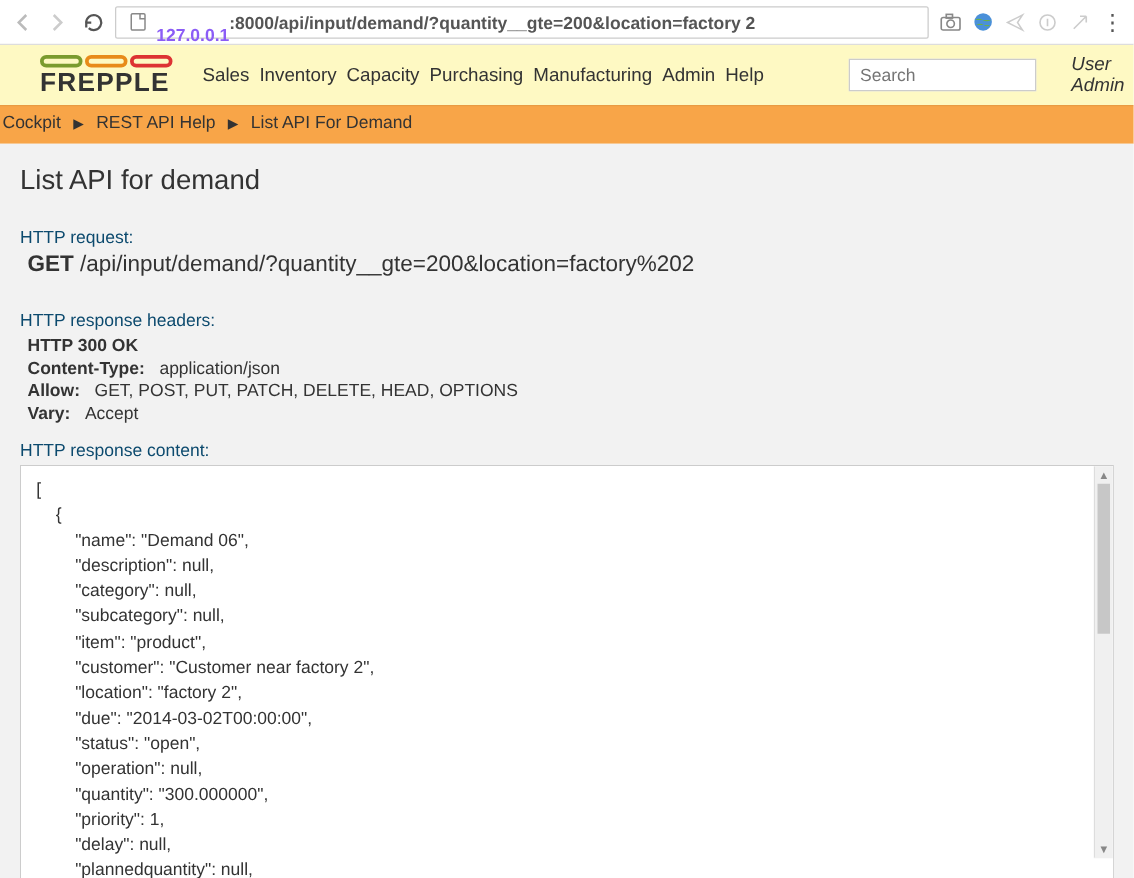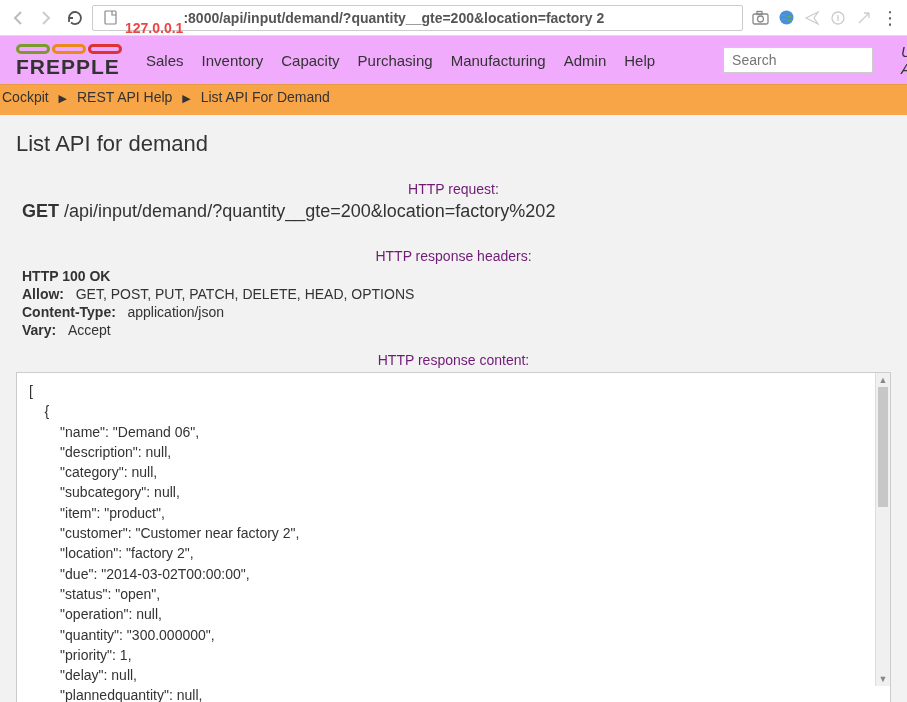--- a/index.html
+++ b/index.html
@@ -3,52 +3,52 @@
 <meta charset="utf-8">
 <style>
   * { box-sizing: border-box; margin: 0; padding: 0; }
   body { font-family: Arial, Helvetica, sans-serif; font-size: 14px; color: #333; background: #fff; width: 907px; }
   
   
   .browser-bar { display: flex; align-items: center; padding: 4px 8px; gap: 8px; border-bottom: 1px solid #ddd; background: #fff; height: 36px; }
   .nav-btn { width: 20px; height: 20px; display: flex; align-items: center; justify-content: center; color: #888; font-size: 18px; cursor: pointer; }
   .nav-btn.disabled { color: #ccc; }
   .url-bar { flex: 1; display: flex; align-items: center; border: 1px solid #ccc; border-radius: 2px; padding: 3px 8px; gap: 6px; height: 26px; background: #fff; }
-  .url-host { font-weight: bold; color: #ef4444; font-size: 14px; margin-top: 20px; }
+  .url-host { font-weight: bold; color: #8b5cf6; font-size: 14px; margin-top: 20px; }
   .url-rest { color: #555; font-size: 14px; font-weight: bold; }
   .url-container { display: flex; align-items: center; white-space: nowrap; overflow: hidden; font-family: Arial, sans-serif; }
   .chrome-icon { width: 18px; height: 18px; display: flex; align-items: center; justify-content: center; color: #888; font-size: 14px; }
   .chrome-icon.light { color: #ccc; }
   .dots { font-size: 18px; color: #555; line-height: 8px; letter-spacing: 0; }
   
   
-  .app-header { background: #f0abfc; display: flex; align-items: center; padding: 6px 16px; gap: 14px; height: 48px; }
+  .app-header { background: #fef9c3; display: flex; align-items: center; padding: 6px 32px; gap: 14px; height: 48px; }
   .logo { display: flex; flex-direction: column; gap: 1px; }
   .logo-pills { display: flex; gap: 2px; }
   .pill { width: 34px; height: 10px; border: 3px solid; border-radius: 6px; }
   .pill.green { border-color: #7a9b2e; }
   .pill.orange { border-color: #e88b1a; }
   .pill.red { border-color: #d33; }
   .logo-text { font-size: 21px; font-weight: bold; letter-spacing: 1px; color: #333; line-height: 1; font-family: Arial, sans-serif; margin-top: 1px; }
-  .nav-menu { display: flex; gap: 18px; margin-left: 10px; }
+  .nav-menu { display: flex; gap: 8px; margin-left: 10px; }
   .nav-item { color: #333; font-size: 15px; cursor: pointer; }
   .search-box { margin-left: 14px; }
   .search-box input { width: 150px; padding: 4px 8px; border: 1px solid #ccc; font-size: 14px; margin-left: 40px; }
   .spacer { flex: 1; }
   .user-link { color: #333; font-size: 15px; cursor: pointer; font-style: italic; }
   
   
   .breadcrumb-bar { background: #f8a548; padding: 4px 2px 10px; font-size: 14px; color: #333; border-top: 1px solid rgba(0,0,0,0.06); }
   .breadcrumb-bar .crumb { cursor: pointer; }
   .breadcrumb-bar .sep { margin: 0 6px; font-size: 11px; color: #333; }
   
   
   .content { padding: 16px; background: #f2f2f2; }
   .page-title { font-size: 22px; font-weight: normal; color: #333; margin-bottom: 24px; }
-  .section-label { font-size: 14px; color: #701a75; margin-bottom: 4px; text-align: center; }
+  .section-label { font-size: 14px; color: #0c4a6e; margin-bottom: 4px; }
   .http-line { margin-left: 6px; margin-bottom: 26px; font-size: 18px; }
   .http-line b { font-weight: bold; }
   .headers { margin-left: 6px; margin-bottom: 14px; font-size: 14px; }
   .headers .row { margin-bottom: 2px; }
   .headers b { font-weight: bold; }
   
   .response-area-wrap { position: relative; }
   .response-area { width: 100%; height: 332px; border: 1px solid #ccc; background: #fff; padding: 8px 12px; font-family: Arial, sans-serif; font-size: 14px; color: #333; white-space: pre; overflow: auto; line-height: 1.45; resize: none; }
   .scrollbar-track { position: absolute; right: 1px; top: 1px; bottom: 18px; width: 15px; background: #f0f0f0; border-left: 1px solid #ddd; }
   .scrollbar-thumb { position: absolute; left: 2px; right: 2px; top: 14px; height: 120px; background: #c7c7c7; border-radius: 0; }
@@ -164,23 +164,23 @@
   <h1 class="page-title">List API for demand</h1>
 
   <div class="section-label">HTTP request:</div>
   <div class="http-line">
     <b>GET</b>
     <span>/api/input/demand/?quantity__gte=200&amp;location=factory%202</span>
   </div>
 
   <div class="section-label">HTTP response headers:</div>
   <div class="headers">
-    <div class="row"><b>HTTP 100 OK</b></div>
+    <div class="row"><b>HTTP 300 OK</b></div>
+    <div class="row"><b>Content-Type:</b>&nbsp;&nbsp;&nbsp;<span>application/json</span></div>
     <div class="row"><b>Allow:</b>&nbsp;&nbsp;&nbsp;<span>GET, POST, PUT, PATCH, DELETE, HEAD, OPTIONS</span></div>
-    <div class="row"><b>Content-Type:</b>&nbsp;&nbsp;&nbsp;<span>application/json</span></div>
     <div class="row"><b>Vary:</b>&nbsp;&nbsp;&nbsp;<span>Accept</span></div>
   </div>
 
   <div class="section-label">HTTP response content:</div>
   <div class="response-area-wrap">
     <div class="response-area">[
     {
         "name": "Demand 06",
         "description": null,
         "category": null,

